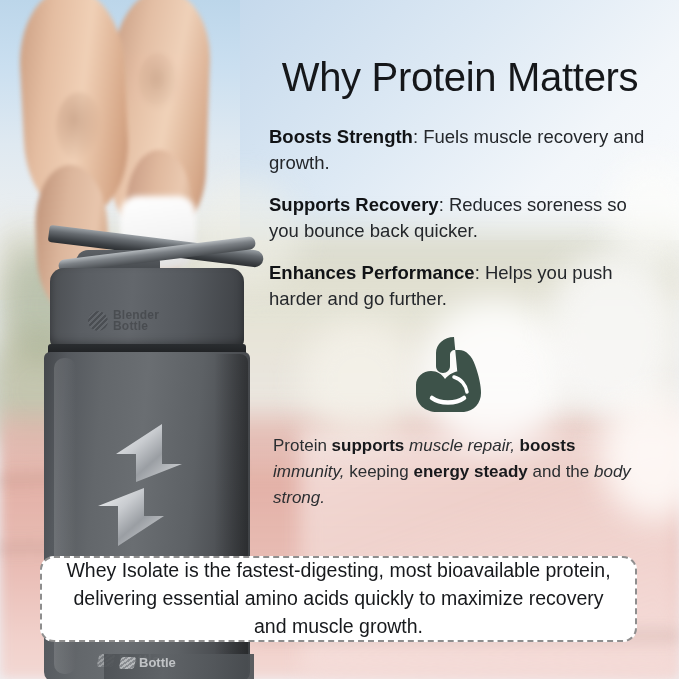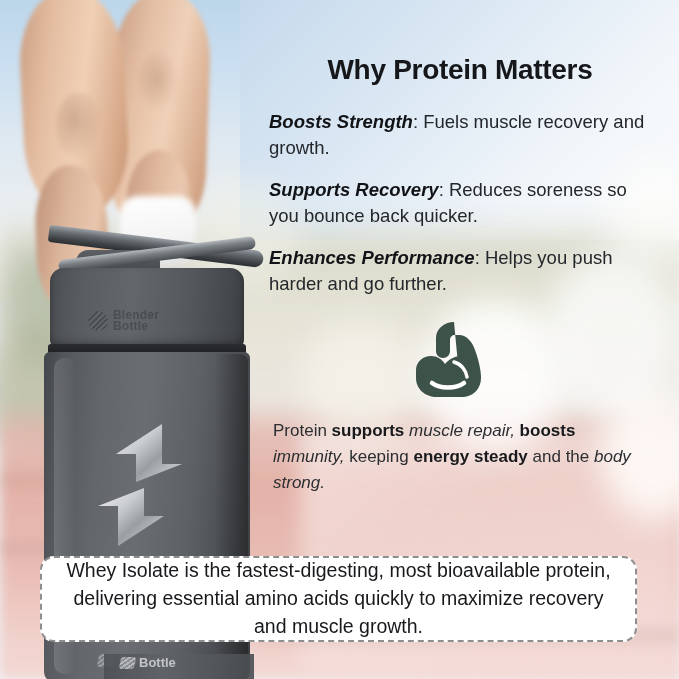--- a/index.html
+++ b/index.html
@@ -250,39 +250,38 @@
   .foot-word { font-size: 14px; font-weight: bold; color: #d6d8da; letter-spacing: 0.2px; }
 
   
   .content {
     position: absolute;
     left: 255px; top: 52px;
     width: 410px;
   }
   .headline {
     margin: 0;
-    font-size: 28px;
-    font-weight: bold;
+    font-size: 40px;
+    font-weight: normal;
     color: #15171a;
     text-align: center;
     letter-spacing: -0.3px;
     line-height: 1.25;
   }
 
   .benefits { margin-top: 22px; padding: 0 4px 0 14px; }
   .benefit {
     font-size: 18.5px;
     line-height: 1.43;
     color: #24272b;
     margin: 0 0 15px 0;
   }
   .benefit:last-child { margin-bottom: 0; }
   .benefit .lead {
     font-weight: bold;
-    font-style: italic;
     color: #111316;
   }
 
   .bicep-wrap {
     margin-top: 22px;
     display: flex;
     justify-content: center;
   }
 
   .protein-note {

